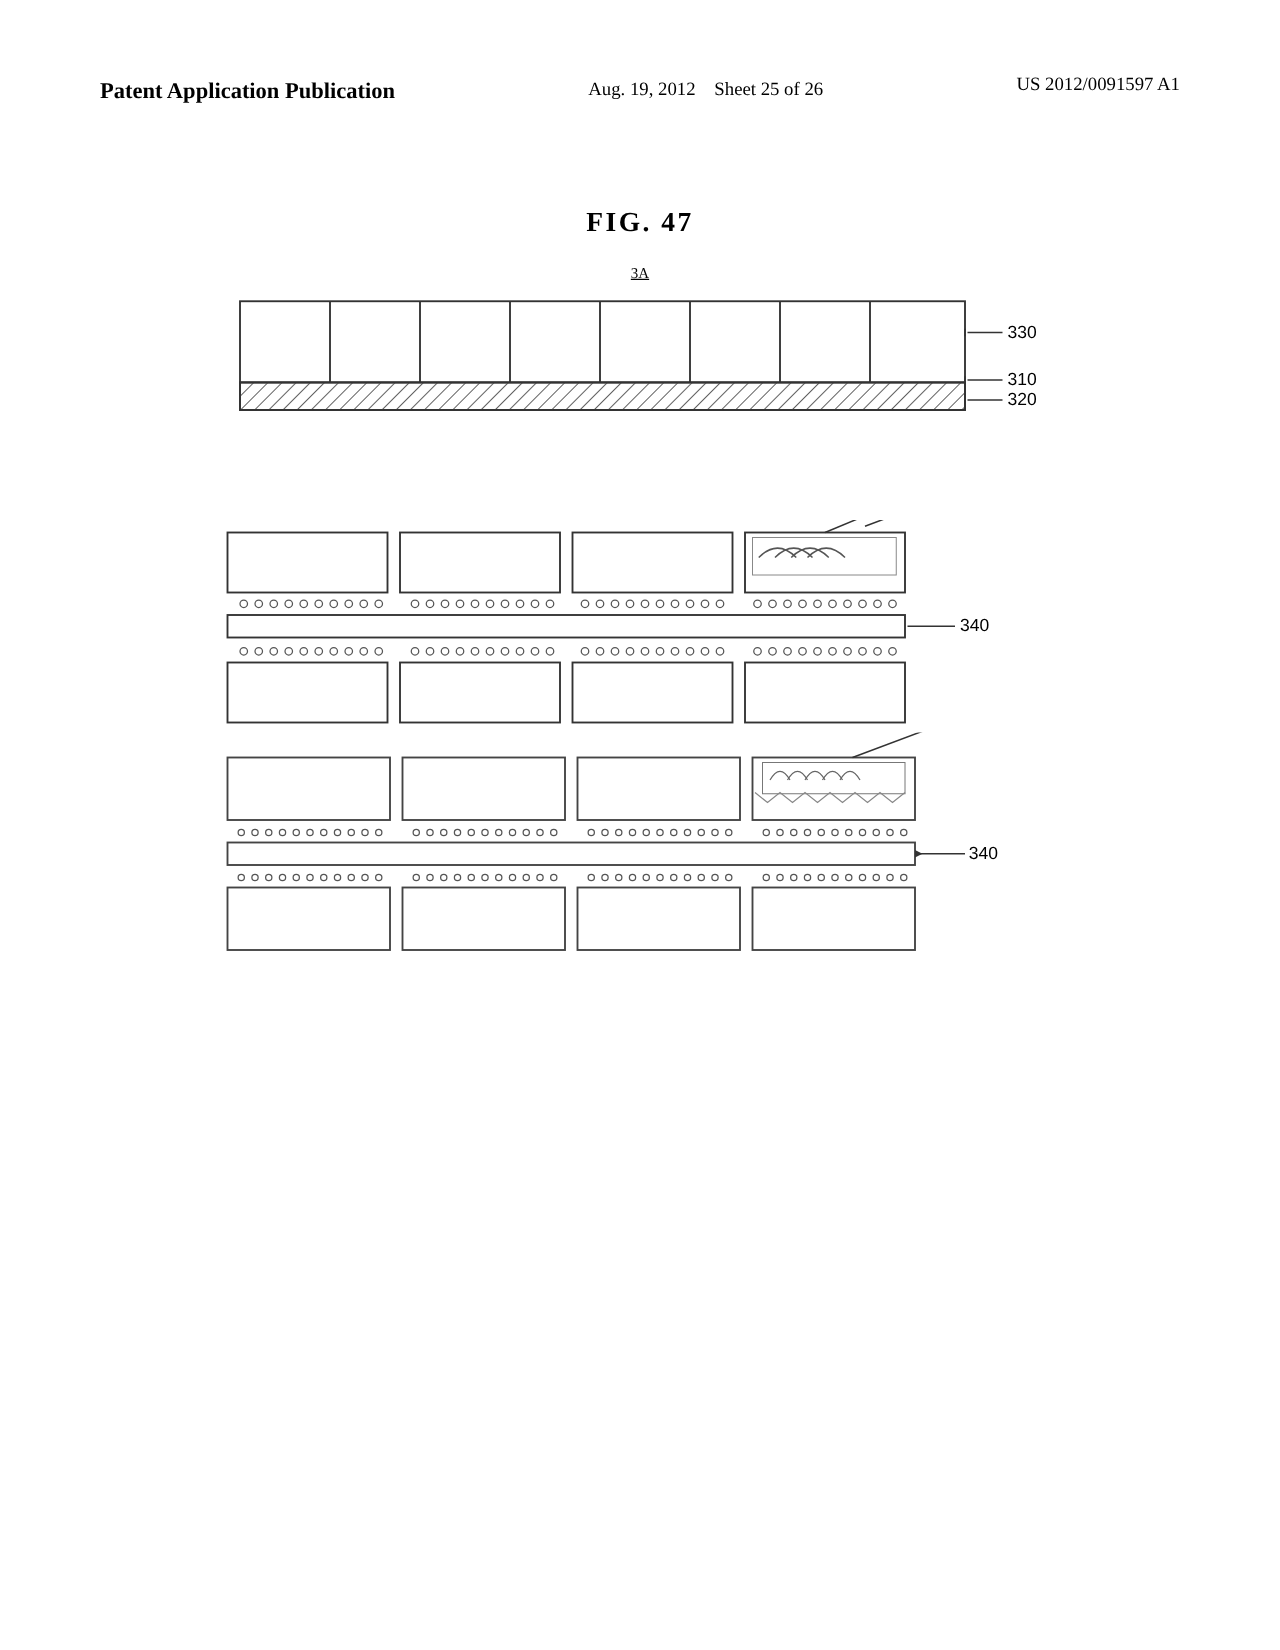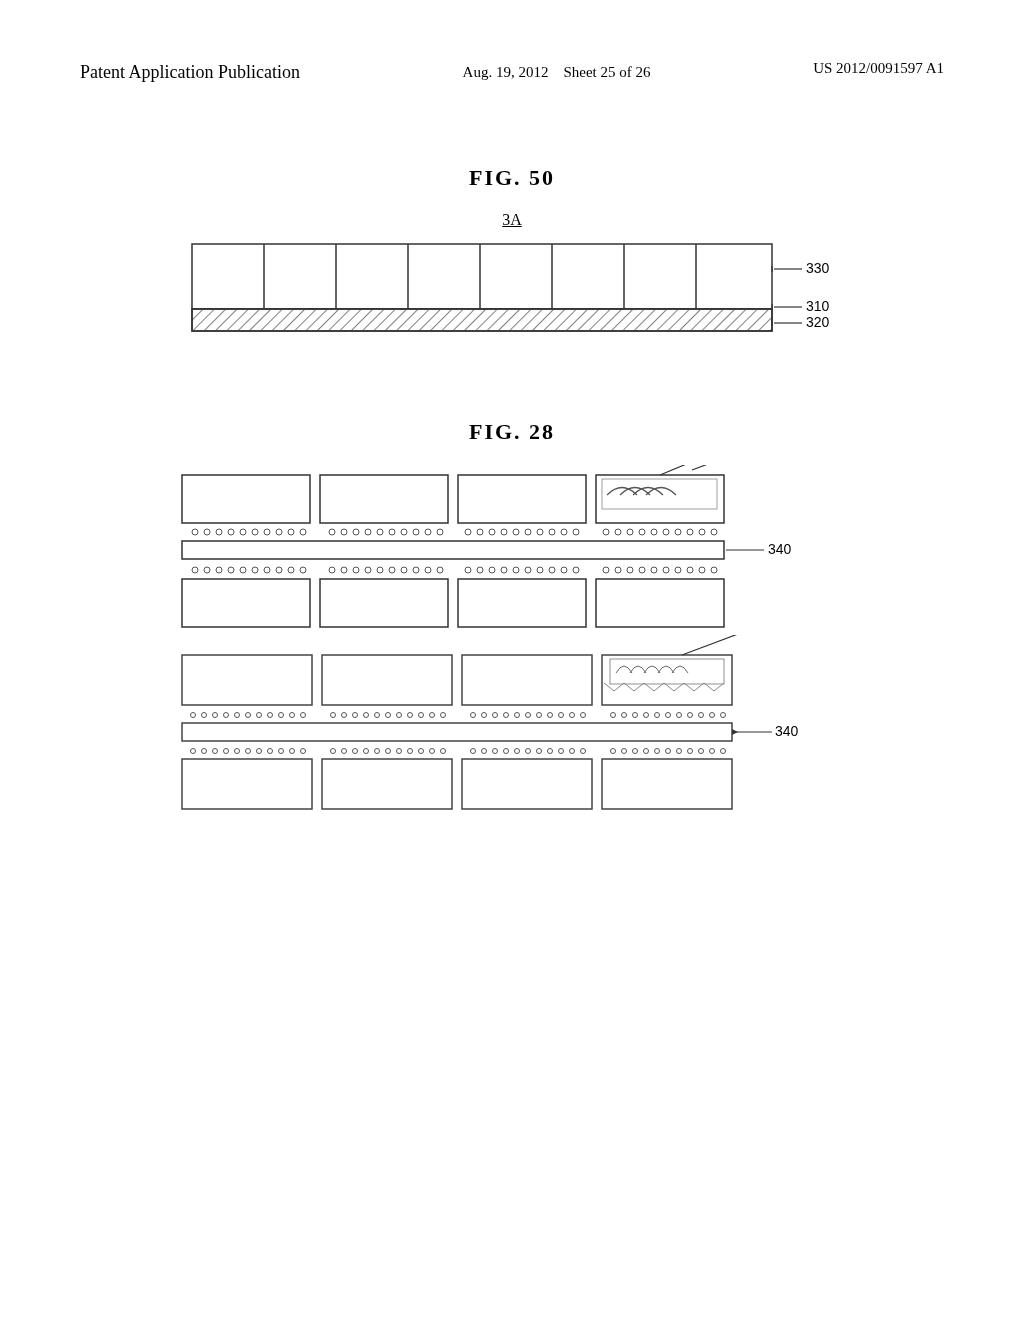--- a/index.html
+++ b/index.html
@@ -24,21 +24,21 @@
     .header {
       display: flex;
       justify-content: space-between;
       align-items: flex-start;
       margin-bottom: 40px;
       border-bottom: none;
     }
 
     .header-left {
       font-size: 18px;
-      font-weight: normal;
+      font-weight: bold;
       line-height: 1.4;
     }
 
     .header-center {
       font-size: 15px;
       text-align: center;
       line-height: 1.6;
     }
 
     .header-right {
@@ -55,21 +55,21 @@
       margin-bottom: 20px;
     }
 
     .fig-section {
       margin-bottom: 60px;
     }
 
     
     .diagram-label {
       text-align: center;
-      font-size: 16px;
+      font-size: 12px;
       margin-bottom: 14px;
     }
 
     
     .svg-fig27 {
       display: block;
       margin: 0 auto;
     }
 
     .svg-fig28 {
@@ -86,21 +86,21 @@
     <div class="header-left">Patent Application Publication</div>
     <div class="header-center">
       <span>Aug. 19, 2012</span>
       &nbsp;&nbsp;
       <span>Sheet 25 of 26</span>
     </div>
     <div class="header-right">US 2012/0091597 A1</div>
   </div>
 
   <div class="fig-section" style="margin-top: 80px;">
-    <div class="fig-label">FIG.  50</div>
+    <div class="fig-label">FIG.  47</div>
 
     <div style="position: relative; width: 750px; margin: 0 auto;">
       <div class="diagram-label" style="text-align: center; margin-bottom: 10px;">
         <span style="text-decoration: underline;">3A</span>
       </div>
 
       <svg class="svg-fig27" width="660" height="120" viewBox="0 0 660 120">
 
         <rect x="10" y="5" width="580" height="65" fill="white" stroke="#333" stroke-width="1.5"></rect>
 
@@ -131,21 +131,20 @@
         <text x="624" y="88" font-size="14" font-family="Arial, sans-serif">320</text>
 
         <line x1="590" y1="27" x2="590" y2="33" stroke="#333" stroke-width="1.2"></line>
         <line x1="590" y1="65" x2="590" y2="71" stroke="#333" stroke-width="1.2"></line>
         <line x1="590" y1="81" x2="590" y2="87" stroke="#333" stroke-width="1.2"></line>
       </svg>
     </div>
   </div>
 
   <div class="fig-section" style="margin-top: 40px;">
-    <div class="fig-label">FIG.  28</div>
 
     <div style="position: relative; width: 750px; margin: 0 auto;">
 
       <svg class="svg-fig28" width="680" height="200" viewBox="0 0 680 200">
 
         <defs>
           <pattern id="hatch28" patternUnits="userSpaceOnUse" width="7" height="7" patternTransform="rotate(45)">
             <line x1="0" y1="0" x2="0" y2="7" stroke="#888" stroke-width="1.2"></line>
           </pattern>
           <pattern id="dots28" patternUnits="userSpaceOnUse" width="12" height="10">

